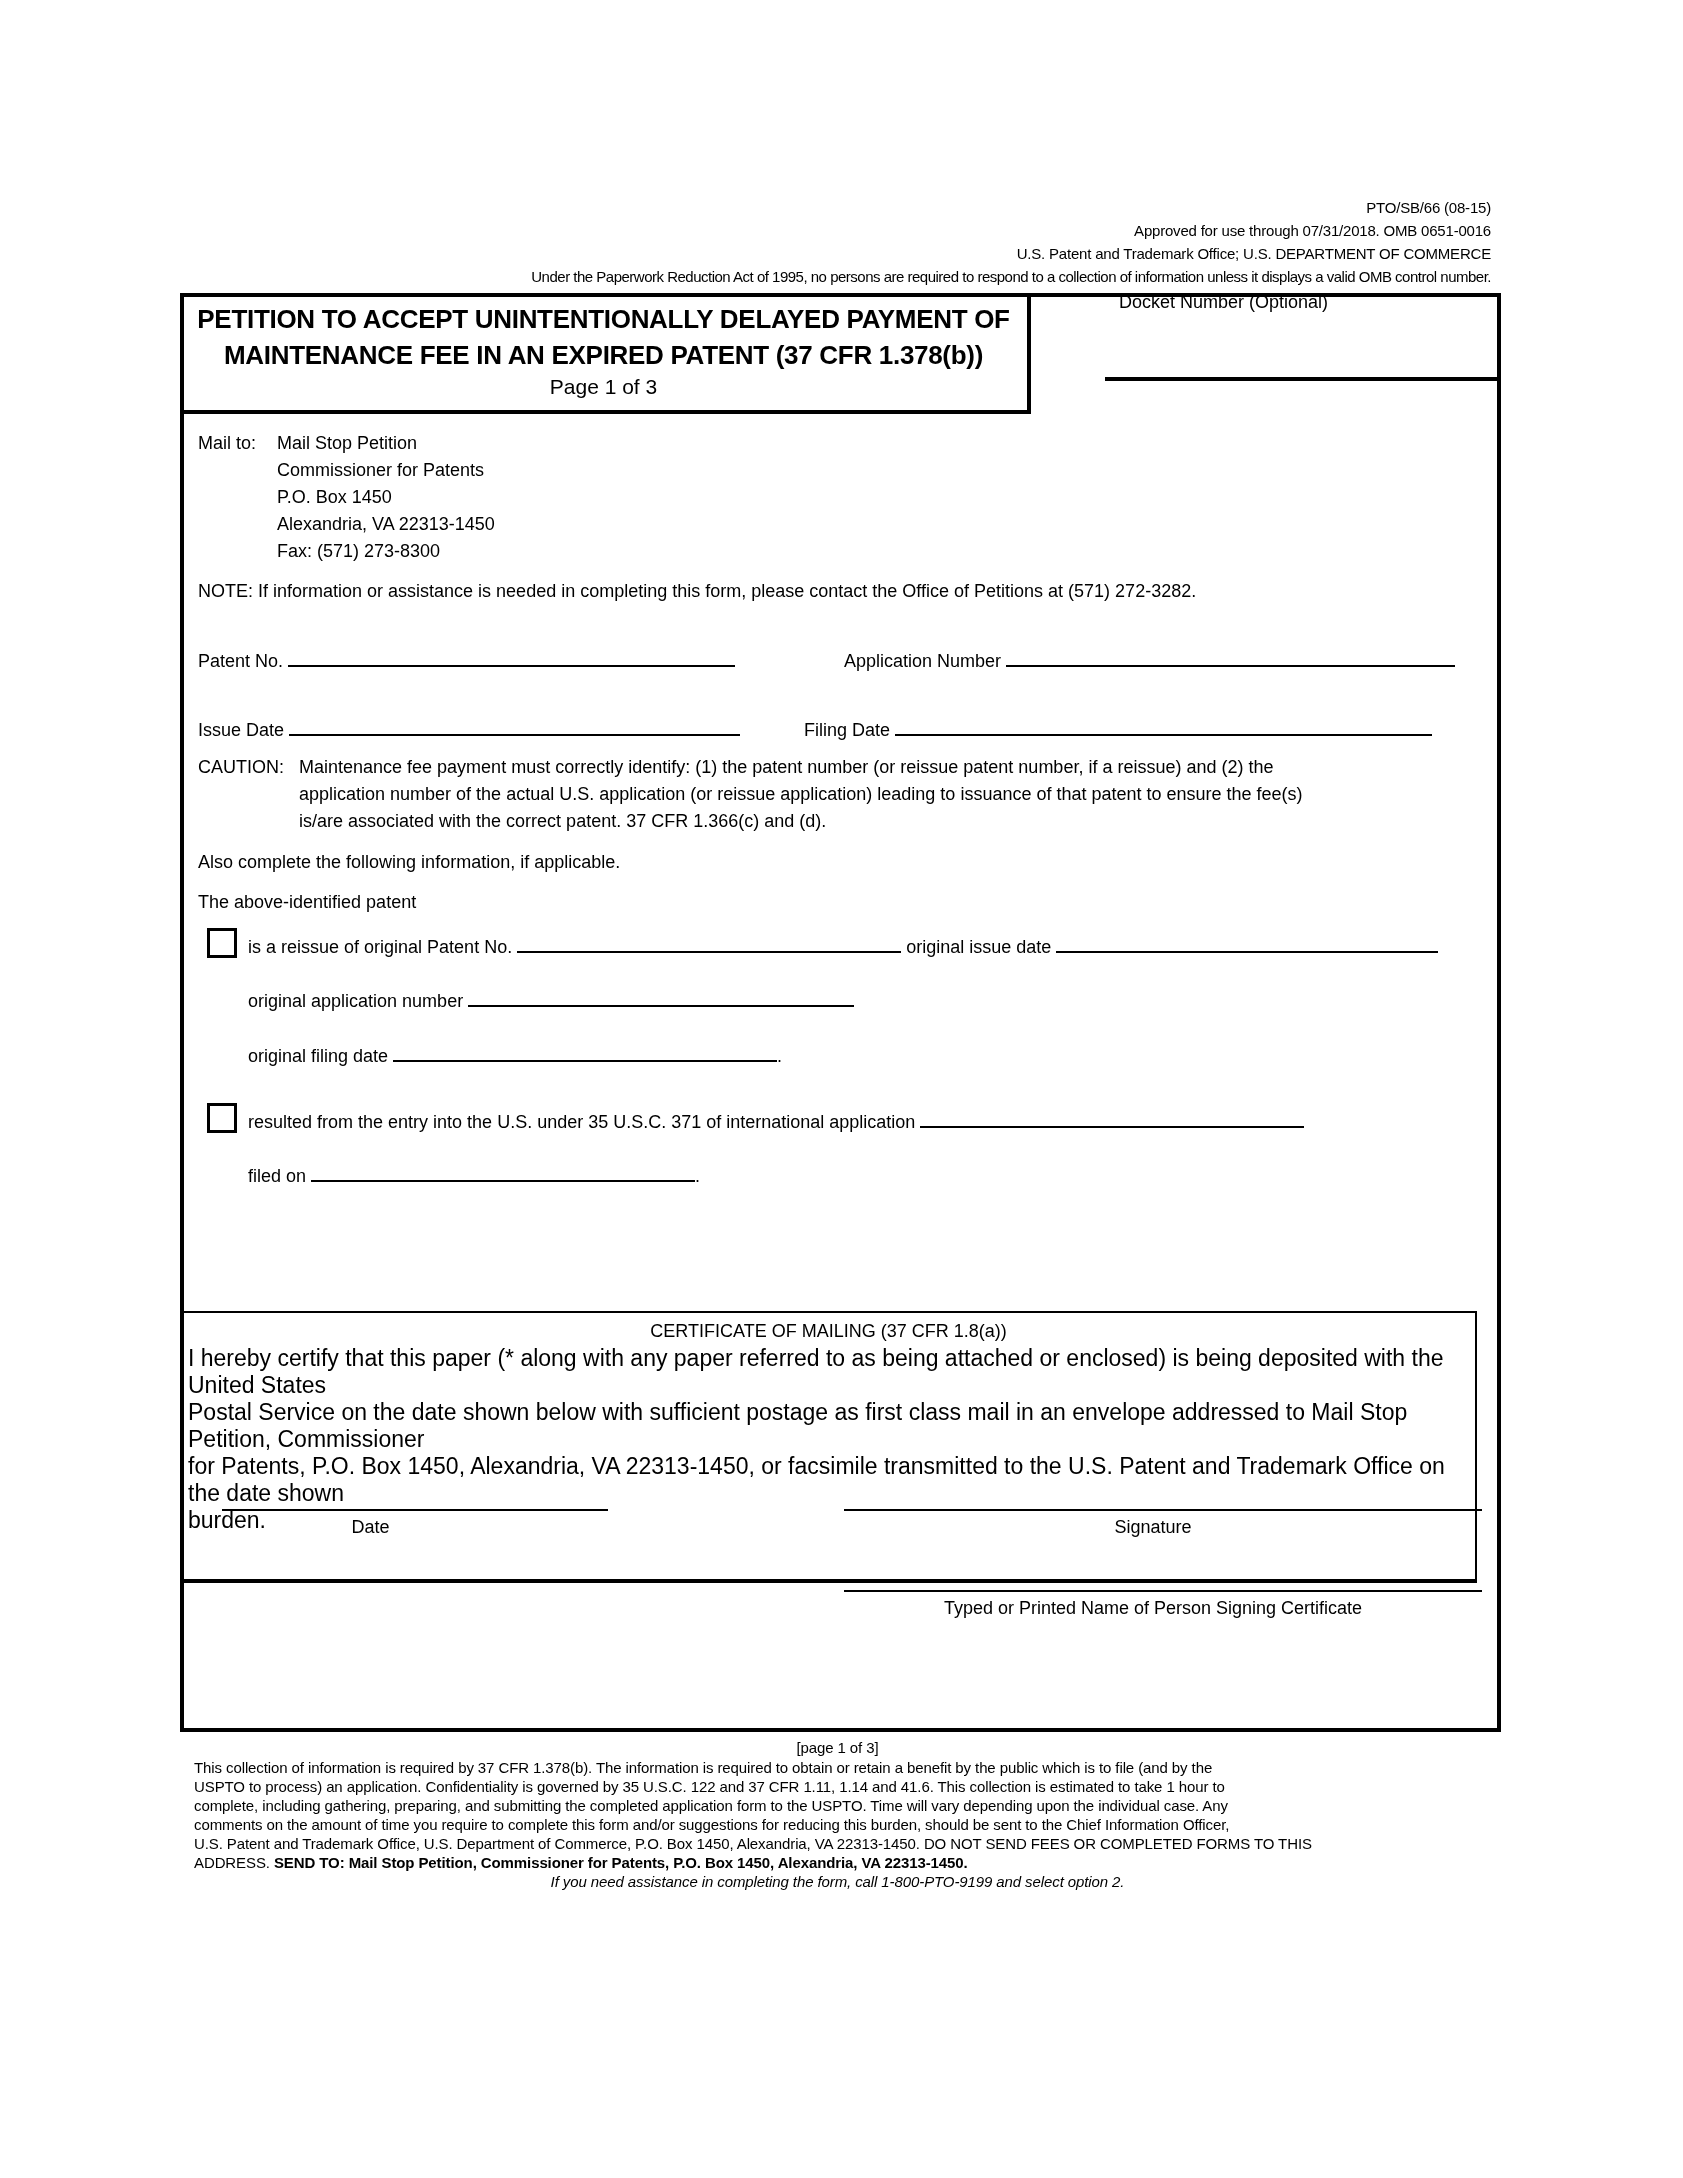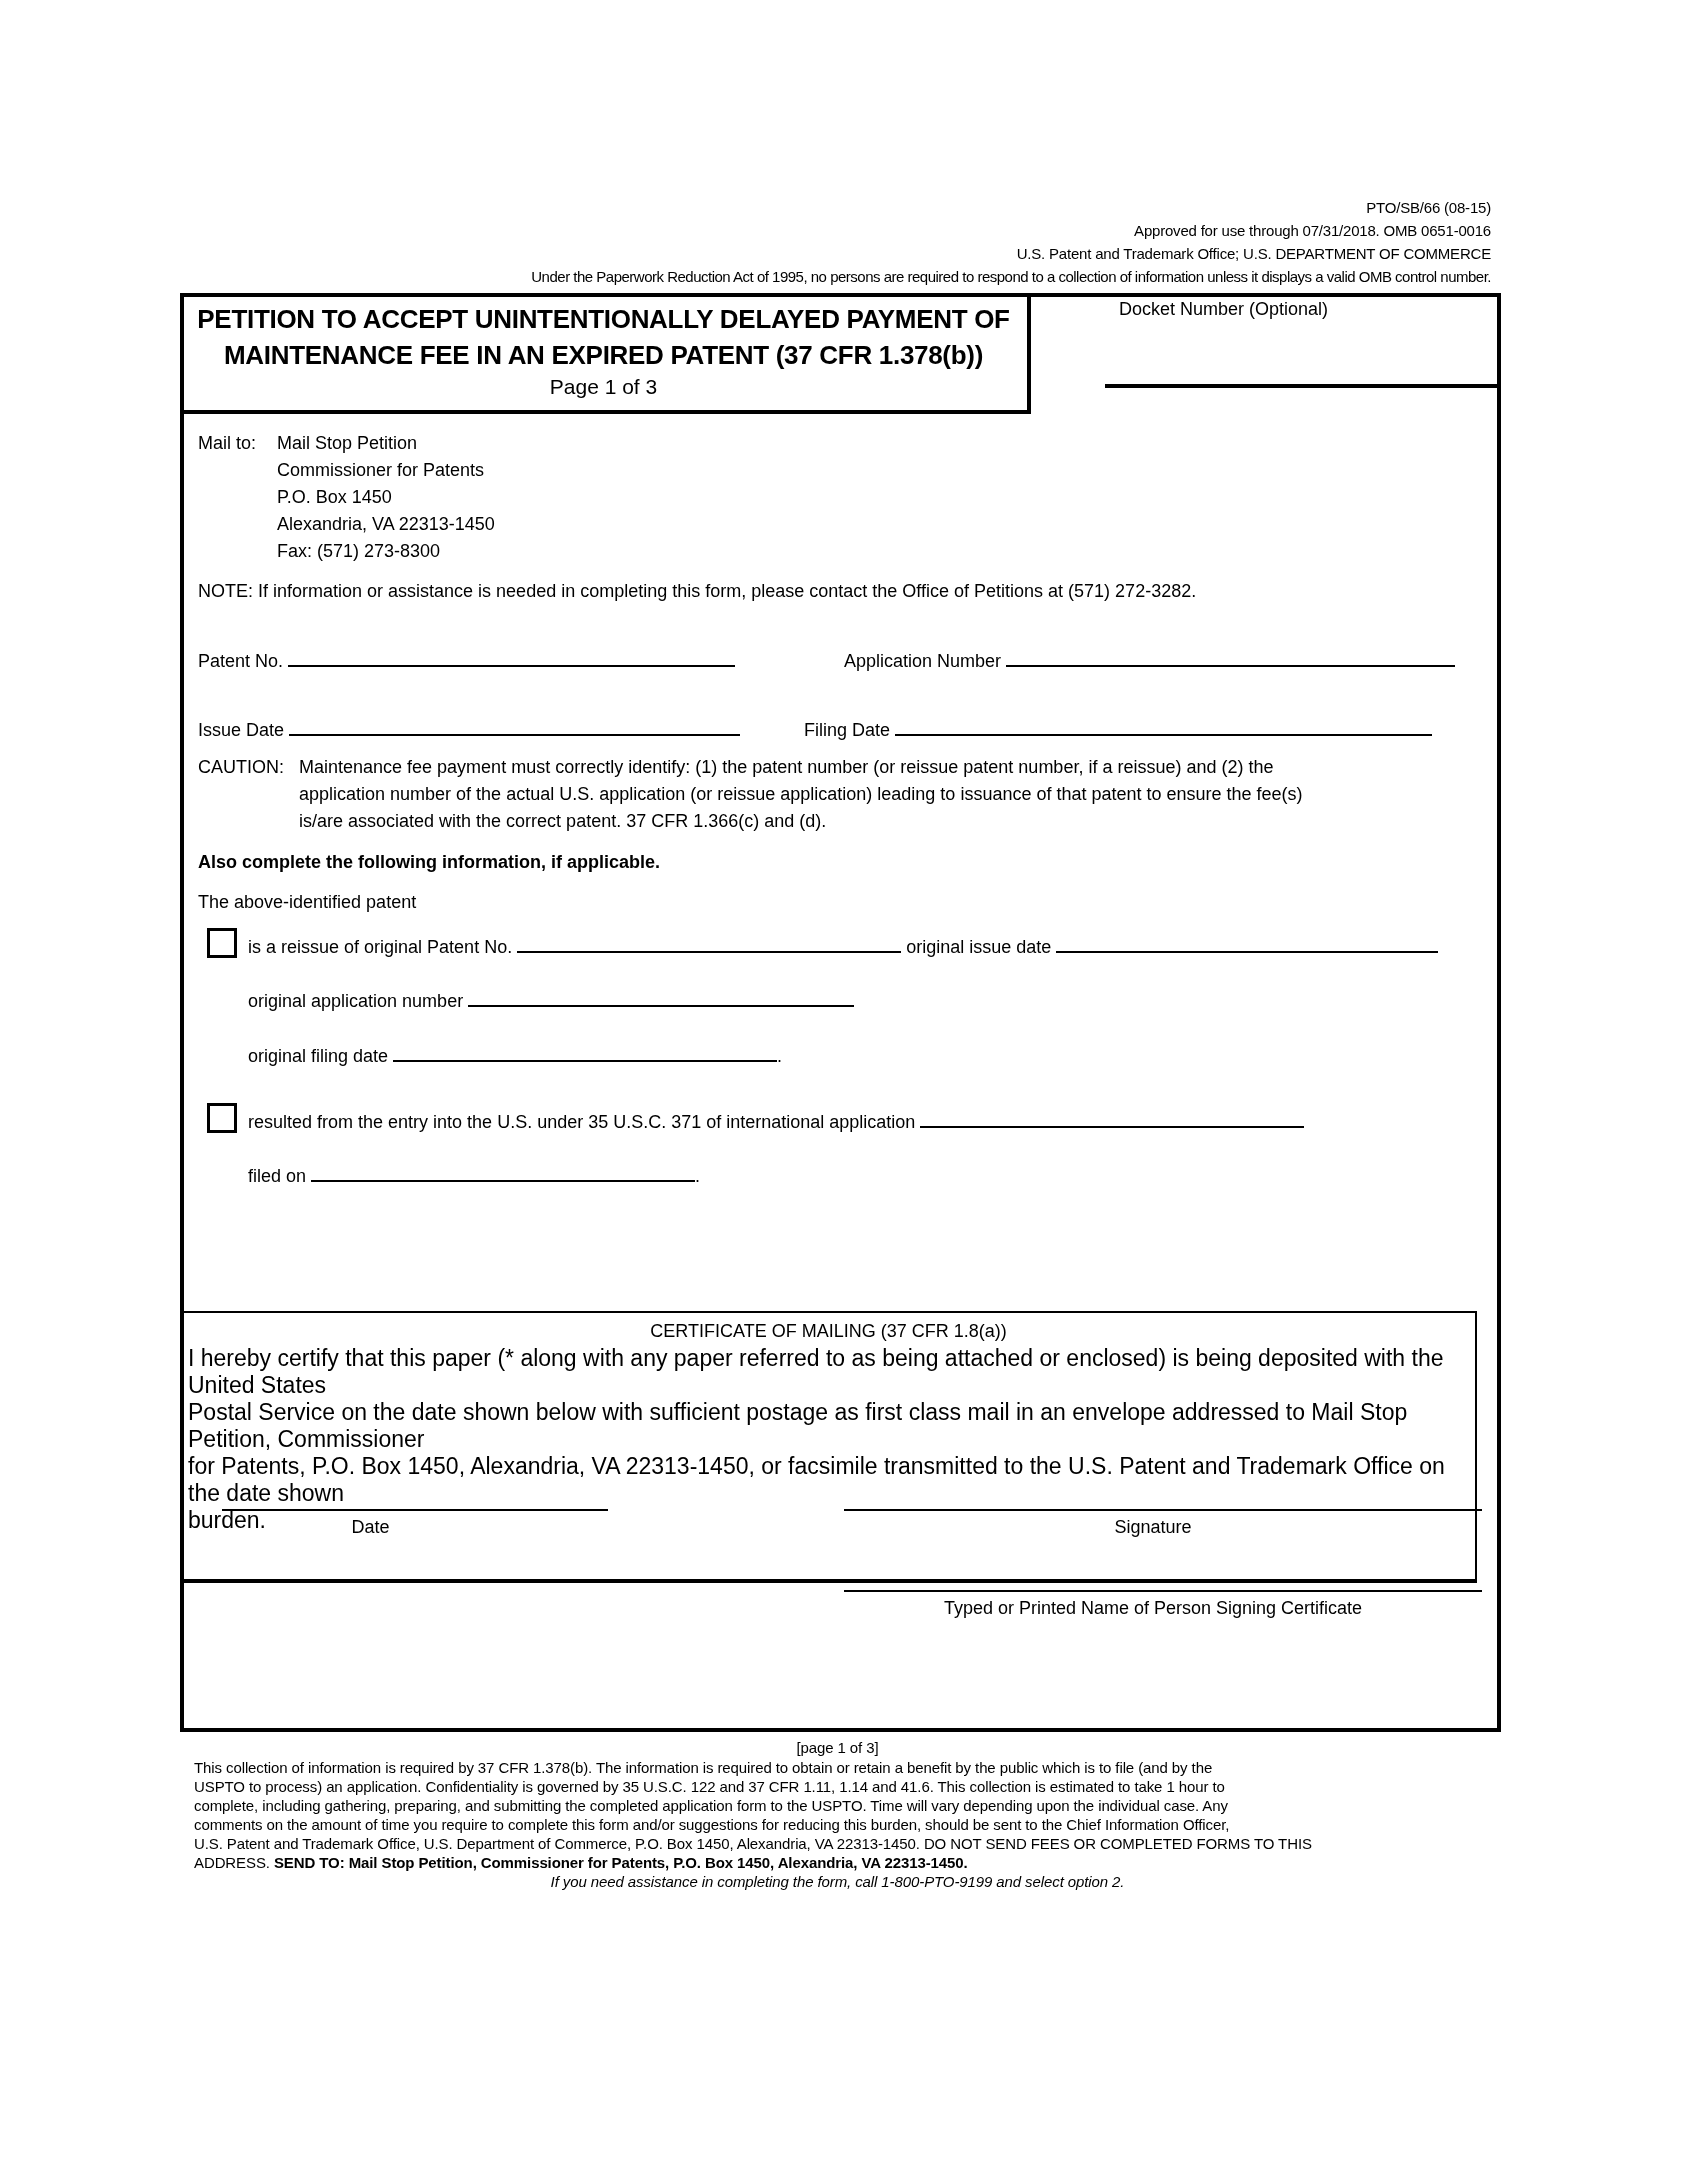--- a/index.html
+++ b/index.html
@@ -4,21 +4,21 @@
 <style>
   html, body { margin: 0; padding: 0; background: #ffffff; }
   body { width: 1683px; height: 2178px; position: relative; font-family: "Liberation Sans", sans-serif; color: #000; }
   .abs { position: absolute; }
   .hdr { right: 192px; text-align: center; font-size: 15px; line-height: 20px; letter-spacing: -0.2px; }
   .hdr-condensed { font-size: 15px; letter-spacing: -0.5px; }
   .outer { left: 180px; top: 293px; width: 1321px; height: 1439px; border: 4px solid #000; box-sizing: border-box; }
   .title-box { left: 180px; top: 293px; width: 851px; height: 121px; border-right: 4px solid #000; border-bottom: 4px solid #000; box-sizing: border-box; text-align: center; }
   .title-line { font-weight: bold; font-size: 26px; line-height: 36px; letter-spacing: -0.3px; }
   .page-of { font-size: 21px; line-height: 28px; }
-  .docket-box { left: 1105px; top: 293px; width: 396px; height: 95px; border-bottom: 4px solid #000; box-sizing: border-box; padding: 6px 14px; font-size: 18px; }
+  .docket-box { left: 1105px; top: 286px; width: 396px; height: 95px; border-bottom: 4px solid #000; box-sizing: border-box; padding: 6px 14px; font-size: 18px; }
   .txt { font-size: 18px; line-height: 27px; }
   .field { display: inline-block; border-bottom: 2px solid #000; height: 20px; vertical-align: baseline; }
   .cb { width: 30px; height: 30px; border: 3px solid #000; box-sizing: border-box; background: #fff; cursor: pointer; }
   .cert { left: 180px; top: 1311px; width: 1297px; height: 272px; border: 2px solid #000; border-bottom-width: 4px; box-sizing: border-box; }
   .cert-title { text-align: center; font-size: 18px; line-height: 28px; margin-top: 4px; }
   .cert-body { font-size: 23px; line-height: 27px; padding: 0 6px; }
   .sigline { border-top: 2px solid #000; }
   .siglabel { font-size: 18px; text-align: center; }
   .footer { left: 194px; width: 1287px; font-size: 15px; line-height: 19px; letter-spacing: -0.1px; }
   .footer b { font-weight: bold; }
@@ -72,21 +72,21 @@
   <span class="field" style="width:537px;"></span>
 </div>
 
 <div class="abs txt" style="left:198px; top:754px;">CAUTION:</div>
 <div class="abs txt" style="left:299px; top:754px;">
   <div>Maintenance fee payment must correctly identify:  (1) the patent number (or reissue patent number, if a reissue) and (2) the</div>
   <div>application number of the actual U.S. application (or reissue application) leading to issuance of that patent to ensure the fee(s)</div>
   <div>is/are associated with the correct patent. 37 CFR 1.366(c) and (d).</div>
 </div>
 
-<div class="abs txt" style="left:198px; top:849px; font-weight:bold;">Also complete the following information, if applicable.</div>
+<div class="abs txt" style="left:198px; top:849px; font-weight:normal;">Also complete the following information, if applicable.</div>
 <div class="abs txt" style="left:198px; top:889px;">The above-identified patent</div>
 
 <div class="abs cb" style="left:207px; top:928px;"></div>
 <div class="abs txt" style="left:248px; top:931px;">
   <span>is a reissue of original Patent No.</span>
   <span class="field" style="width:384px;"></span>
   <span>original issue date</span>
   <span class="field" style="width:382px;"></span>
 </div>
 <div class="abs txt" style="left:248px; top:985px;">

